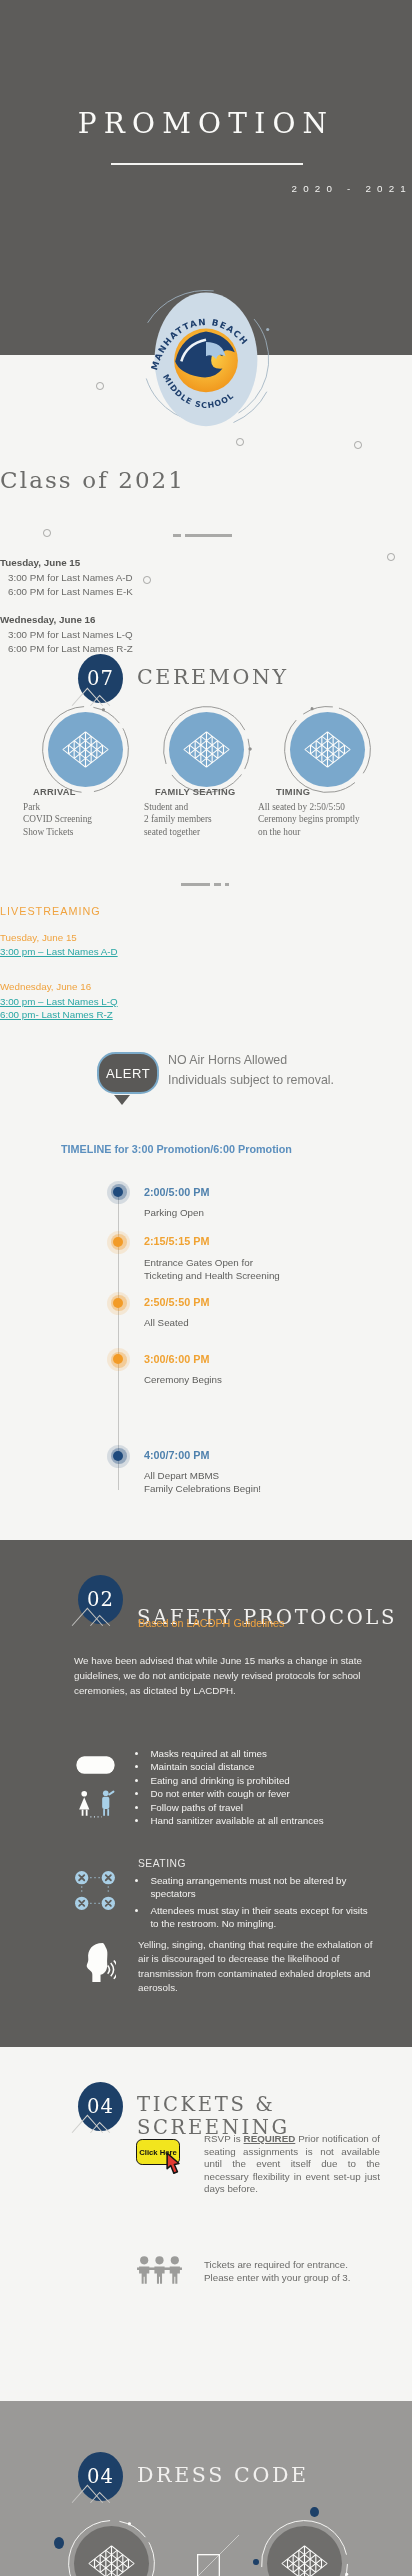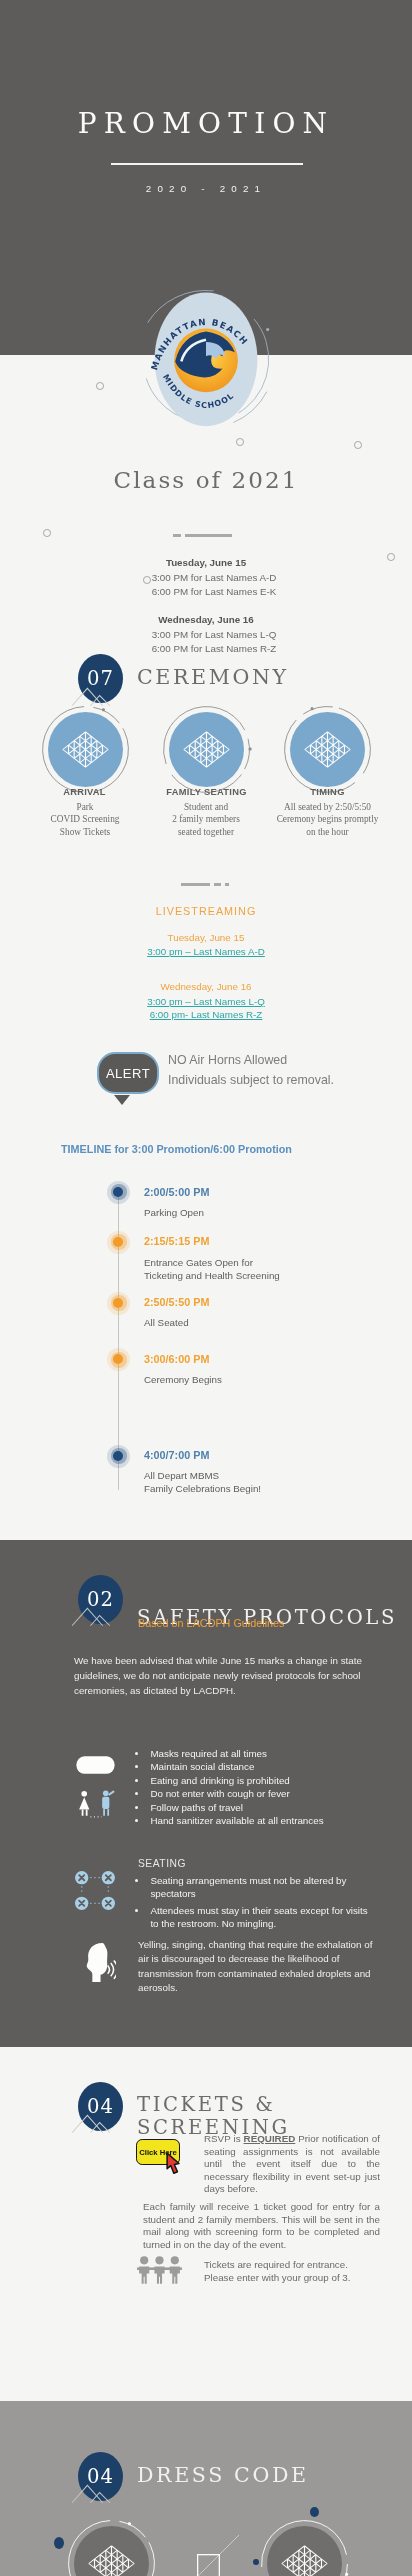--- a/index.html
+++ b/index.html
@@ -2,27 +2,27 @@
 <html style="font-size:8.2px"><head>
 <meta charset="utf-8">
 <style>
   html,body{margin:0;padding:0;background:#e8e8e6;}
   #page{position:relative;width:412px;height:3912px;margin:0 auto;background:#f5f5f3;
         font-family:"Liberation Sans",sans-serif;overflow:hidden;}
   .sec{position:relative;width:412px;overflow:hidden;}
   .abs{position:absolute;}
   .pre{white-space:pre-line;}
   .slab{font-family:"DejaVu Serif",serif;font-weight:400;}
-  .center{text-align:center;}
+  .center{text-align:left;}
   .just{text-align:justify;}
   
   #sec-header{height:355px;background:#5d5c5a;}
   .hero-title{width:412px;text-align:center;color:#fafaf8;font-size:28px;letter-spacing:7.2px;}
   .hero-line{left:111px;width:192px;height:1.5px;background:#f3f3f1;}
-  .hero-years{width:412px;text-align:center;color:#f3f3f1;font-size:9.8px;letter-spacing:6.2px;}
+  .hero-years{width:412px;text-align:right;color:#f3f3f1;font-size:9.8px;letter-spacing:6.2px;}
   
   .light{background:#f5f5f3;}
   #sec-intro{height:1185px;}
   #sec-tickets{height:354px;}
   
   #sec-safety{height:507px;background:#5e5d5b;}
   #sec-dress{height:362px;background:#9a9997;}
   .ring{border:1px solid #a6a6a4;border-radius:50%;width:5.7px;height:5.7px;}
   .h-gray{color:#6c6c6a;}
   .h-white{color:#f2f1ef;}
@@ -408,21 +408,20 @@
     <div class="abs click-btn" style="left:136px;top:92px;">Click Here</div>
     <div class="abs" style="left:163px;top:105px;z-index:3;">
       <svg width="19.6" height="23" viewBox="0 0 38 44">
           <polygon points="8,2 8,32 15,26 21,41 28,38 22,24 31,22" fill="#e23b32" stroke="#141414" stroke-width="3" stroke-linejoin="round"></polygon>
         </svg>
     </div>
     <div class="abs just lt-body" style="left:196px;top:86px;width:176px;line-height:12.6px;">
       <span>RSVP is </span><span style="text-decoration:underline;font-weight:bold;">REQUIRED</span><span> Prior notification of seating assignments is not available until the event itself due to the necessary flexibility in event set-up just days before.</span>
     </div>
 
-    <div class="abs just lt-body" style="left:135px;top:154px;width:237px;line-height:12.6px;">Each family will receive 1 ticket good for entry for a student and 2 family members. This will be sent in the mail along with screening form to be completed and turned in on the day of the event.</div>
 
     <div class="abs" style="left:135px;top:208px;">
       <svg width="49" height="31" fill="#9c9c9a" viewBox="0 0 96 60">
         <circle cx="18" cy="10" r="8"></circle>
           <circle cx="48" cy="10" r="8"></circle>
           <circle cx="78" cy="10" r="8"></circle>
         <path d="M8,22 h20 v14 h-5 v20 h-4 v-14 h-2 v14 h-4 v-20 h-5 z"></path>
         <path d="M38,22 h20 v14 h-5 v20 h-4 v-14 h-2 v14 h-4 v-20 h-5 z"></path>
         <path d="M68,22 h20 v14 h-5 v20 h-4 v-14 h-2 v14 h-4 v-20 h-5 z"></path>
         <rect x="4" y="24" width="88" height="5"></rect>

